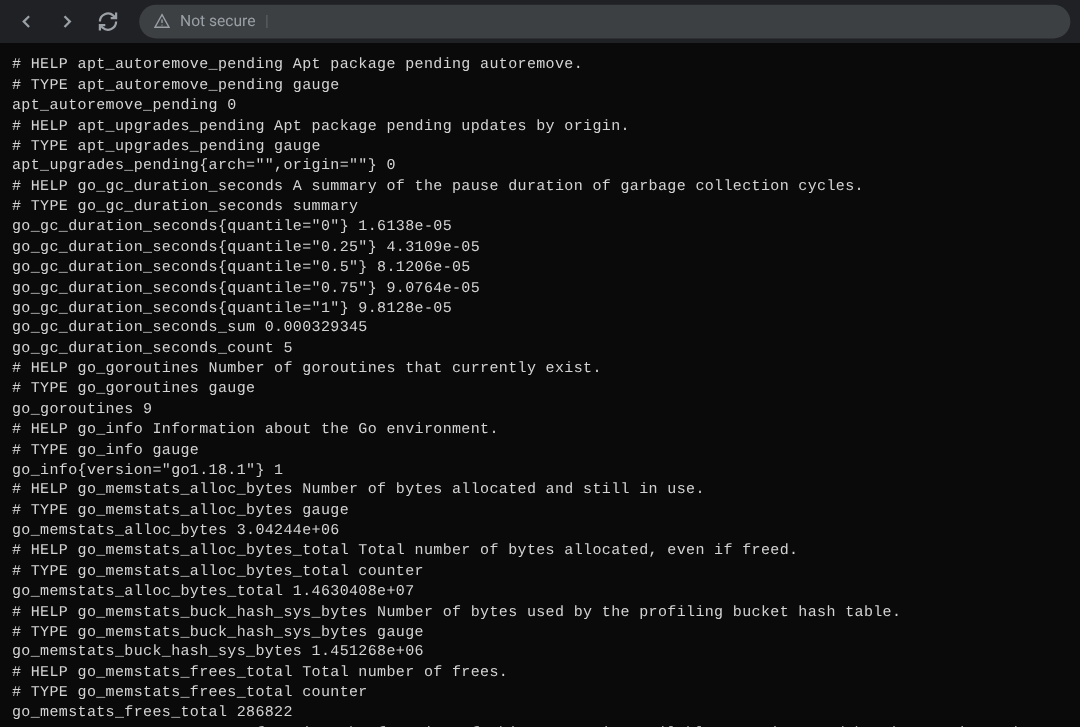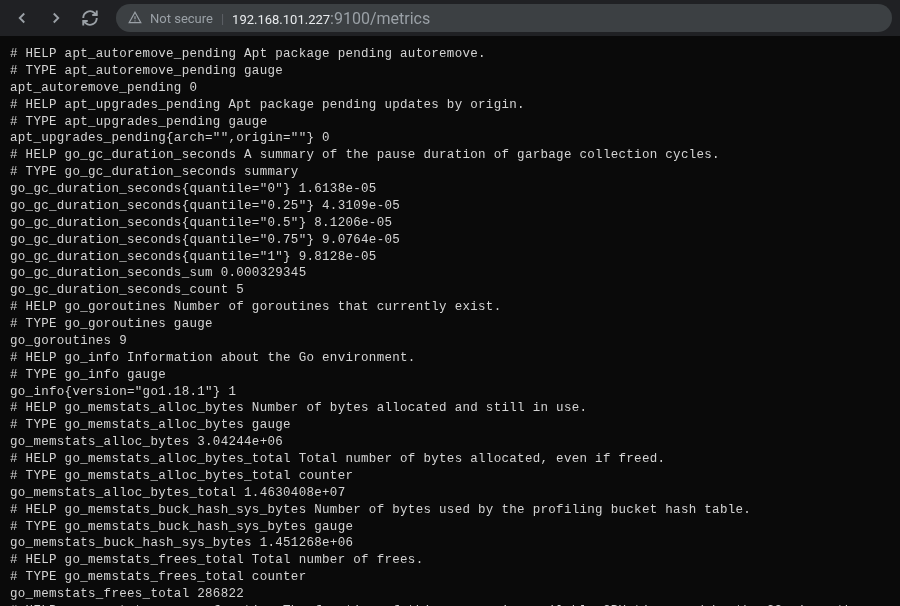--- a/index.html
+++ b/index.html
@@ -110,23 +110,20 @@
   <div class="address-bar">
     <span class="security-icon">
       <svg viewBox="0 0 24 24" fill="currentColor">
         <path d="M12 2 L22 20 L2 20 Z" fill="none" stroke="currentColor" stroke-width="2"></path>
         <line x1="12" y1="9" x2="12" y2="14" stroke="currentColor" stroke-width="2"></line>
         <circle cx="12" cy="17" r="1" fill="currentColor"></circle>
       </svg>
     </span>
     <span class="security-text">Not secure</span>
     <span class="divider">|</span>
-    <span>
-      <span class="url-text">192.168.101.227</span><span class="url-path">:9100/metrics</span>
-    </span>
   </div>
 </div>
 
 <div class="content" id="metrics-body"># HELP apt_autoremove_pending Apt package pending autoremove.
 # TYPE apt_autoremove_pending gauge
 apt_autoremove_pending 0
 # HELP apt_upgrades_pending Apt package pending updates by origin.
 # TYPE apt_upgrades_pending gauge
 apt_upgrades_pending{arch="",origin=""} 0
 # HELP go_gc_duration_seconds A summary of the pause duration of garbage collection cycles.

